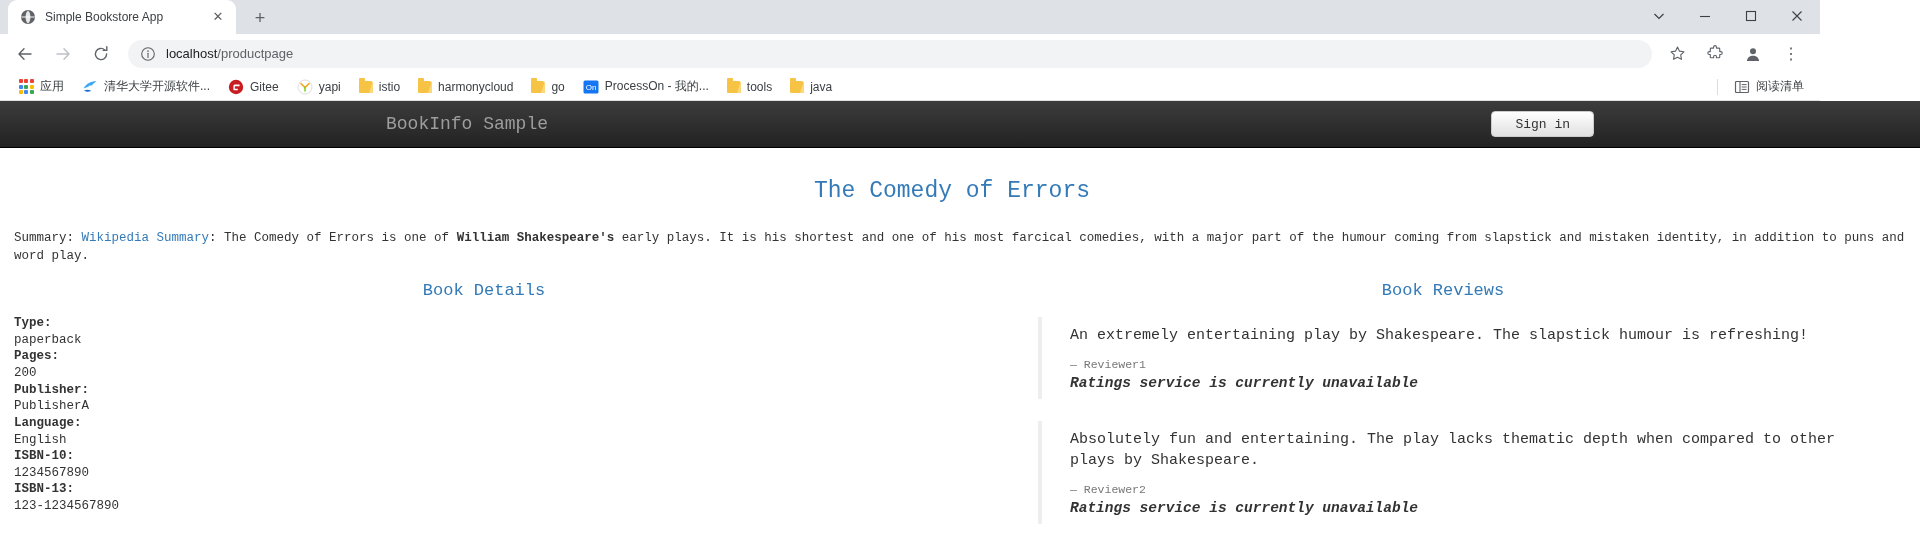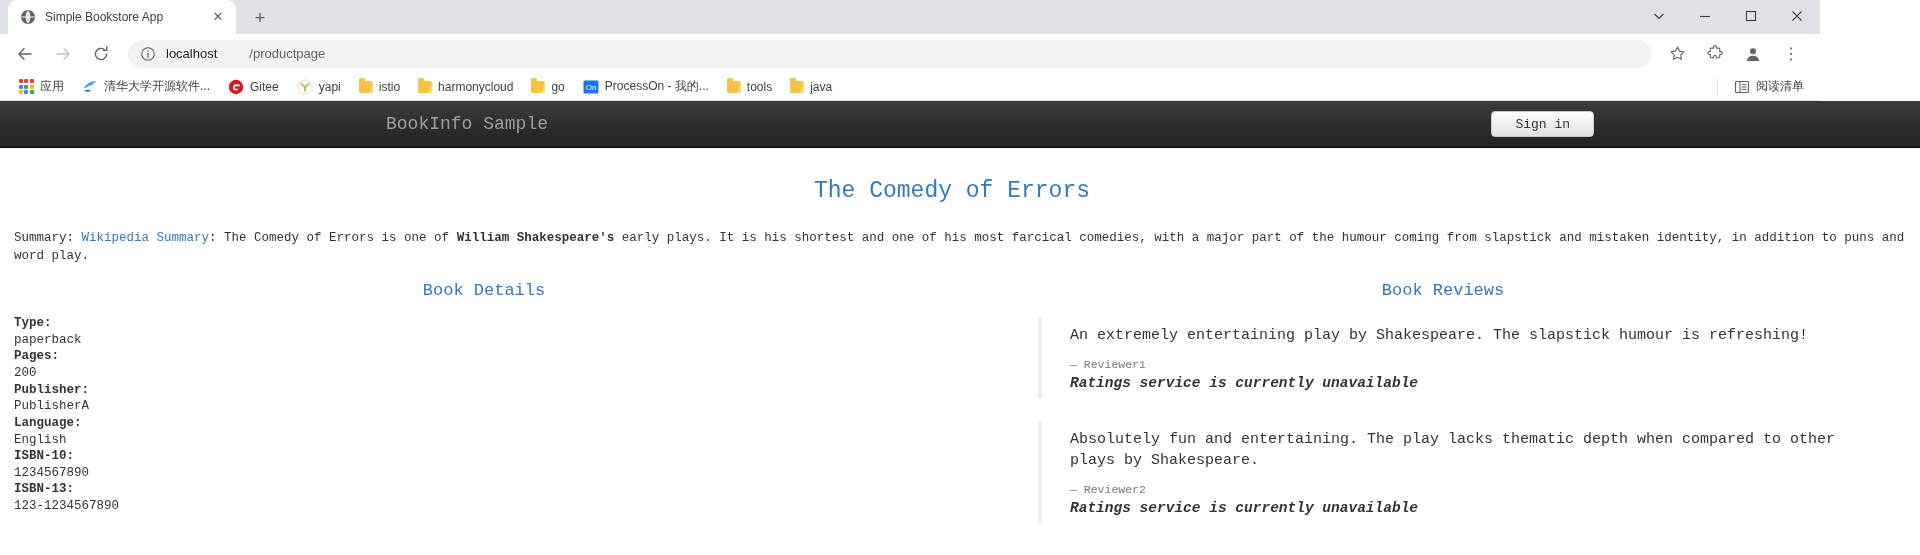--- a/index.html
+++ b/index.html
@@ -112,21 +112,21 @@
     flex: none;
   }
   .omnibox-text {
     font-size: 13px;
     color: #202124;
     white-space: nowrap;
     overflow: hidden;
     text-overflow: ellipsis;
   }
   .omnibox-text .host { color: #202124; }
-  .omnibox-text .path { color: #5f6368; margin-left: 32px; }
+  .omnibox-text .path { color: #5f6368; }
   .tb-right { display: flex; align-items: center; flex: none; }
 
   
   .bookmarks {
     height: 28px;
     background: #ffffff;
     display: flex;
     align-items: center;
     padding: 0 10px 0 10px;
     border-bottom: 1px solid #e0e0e0;

